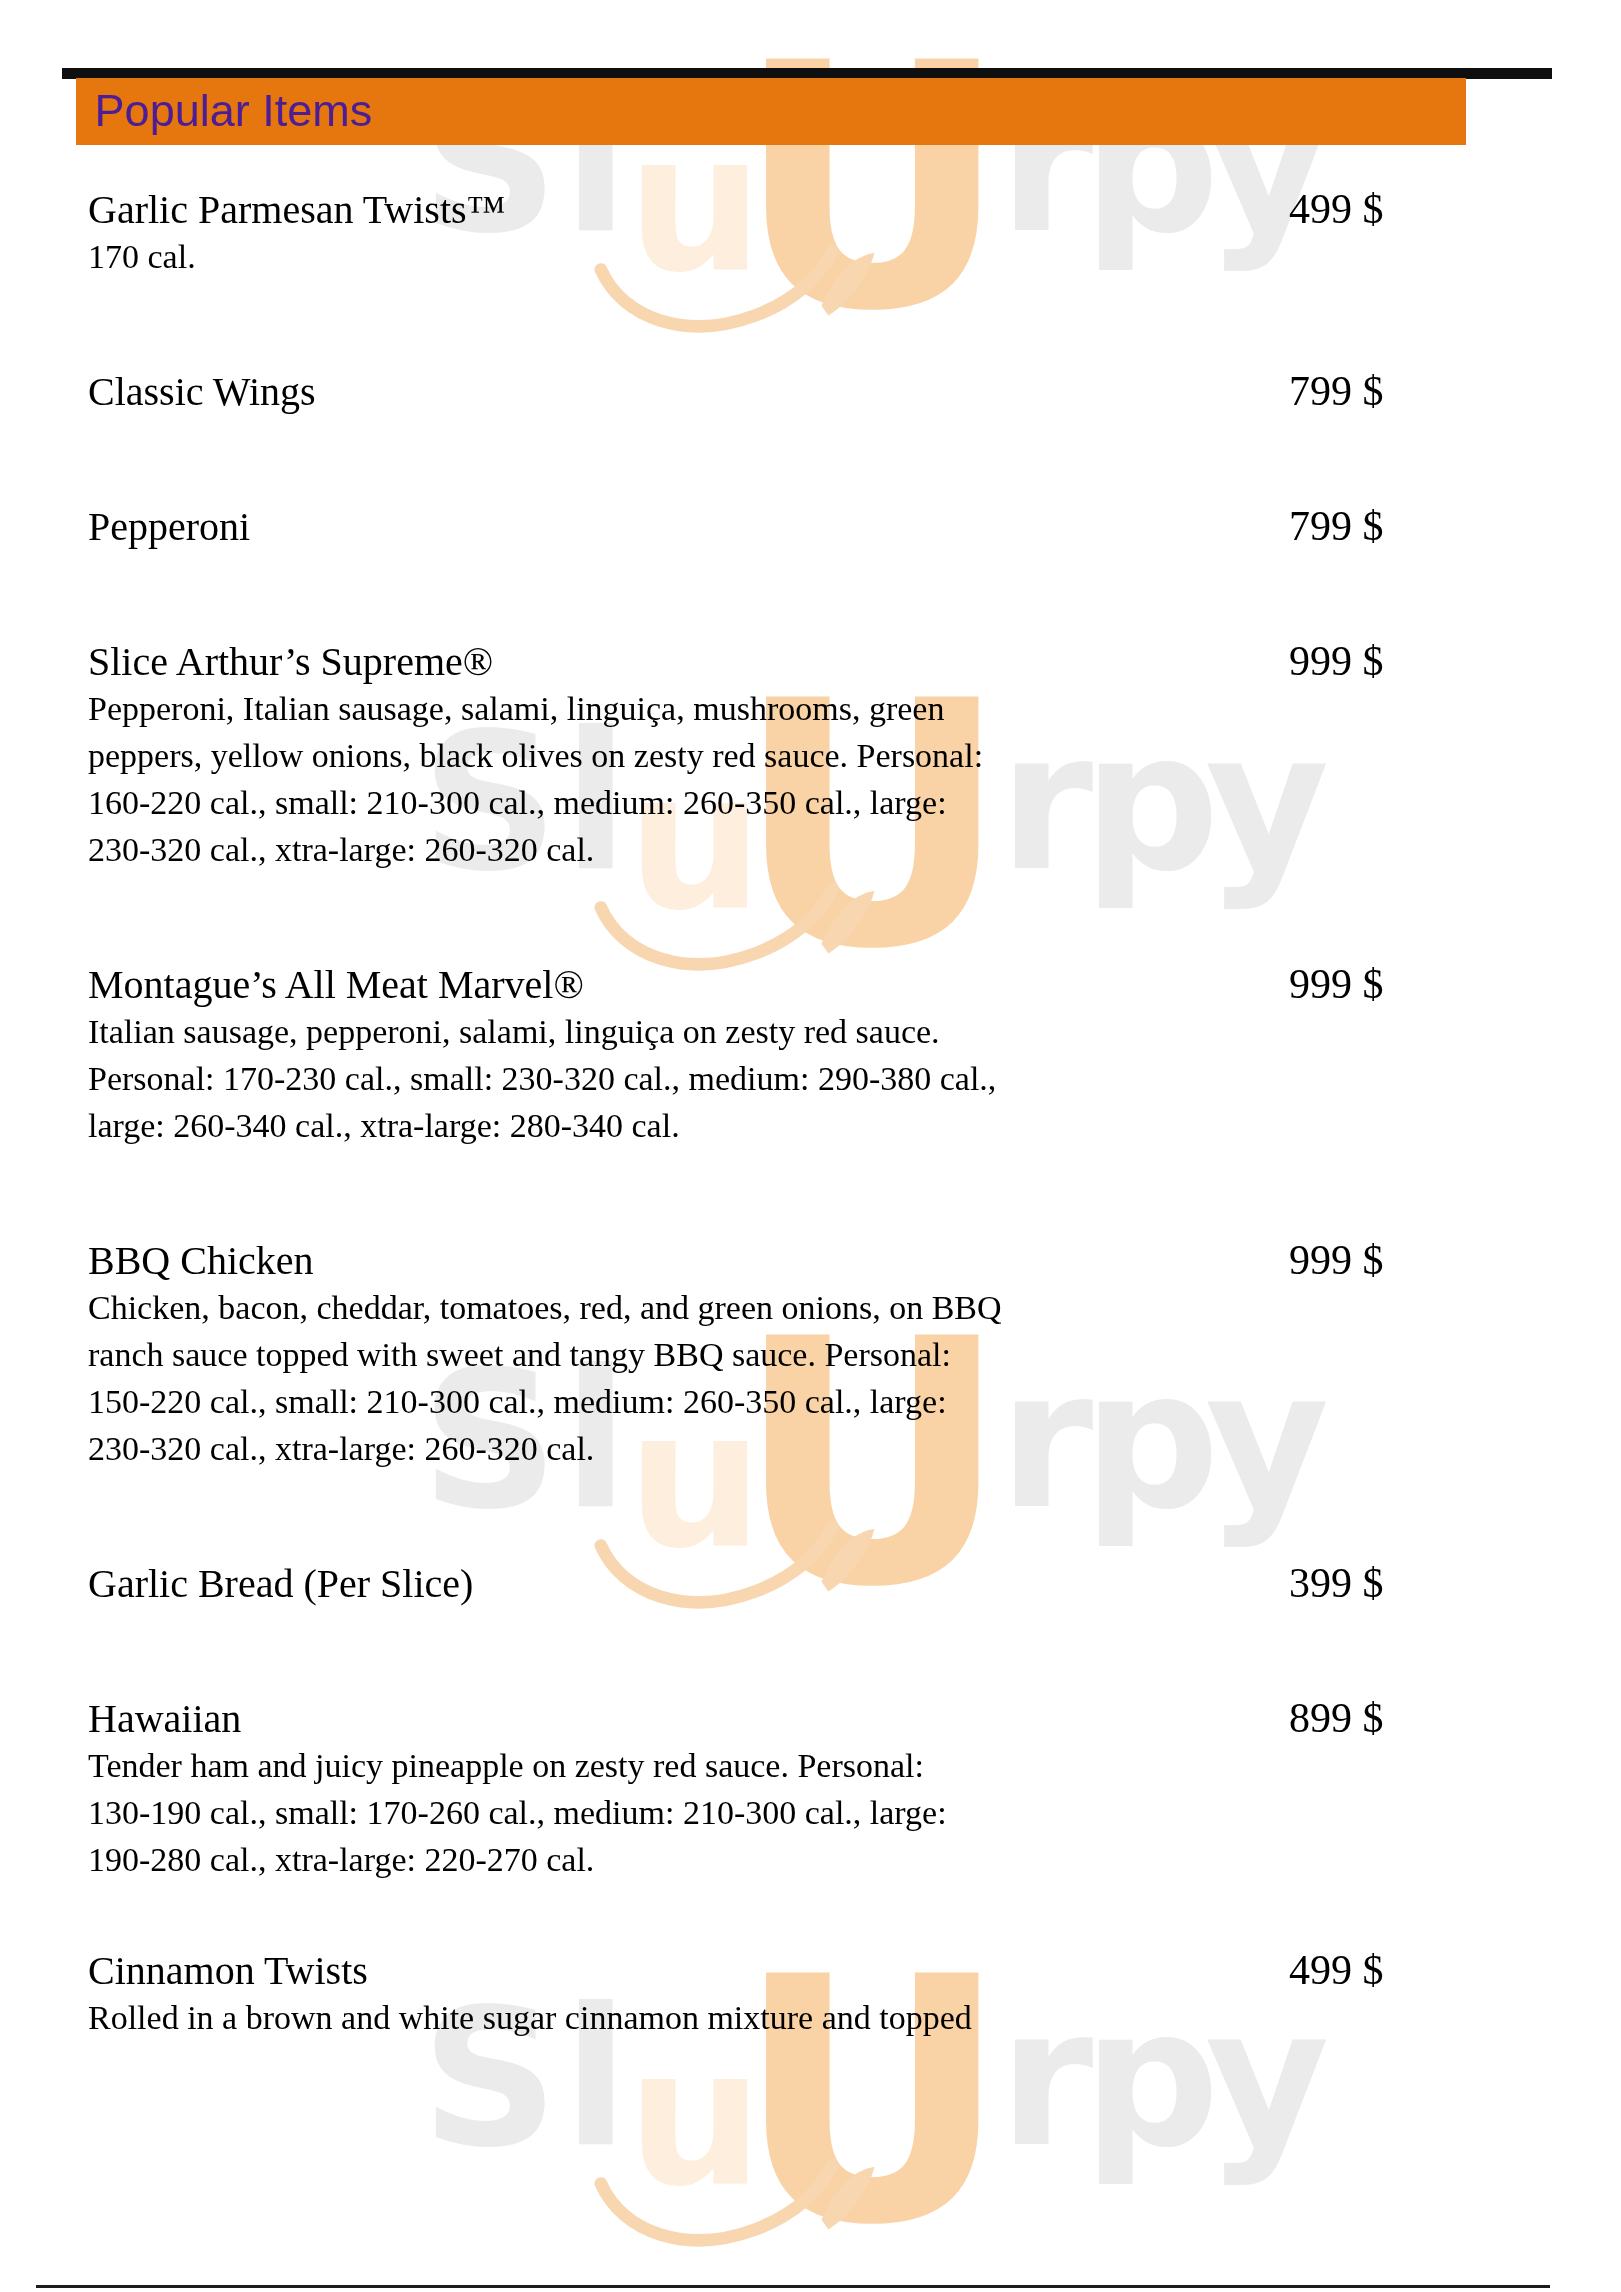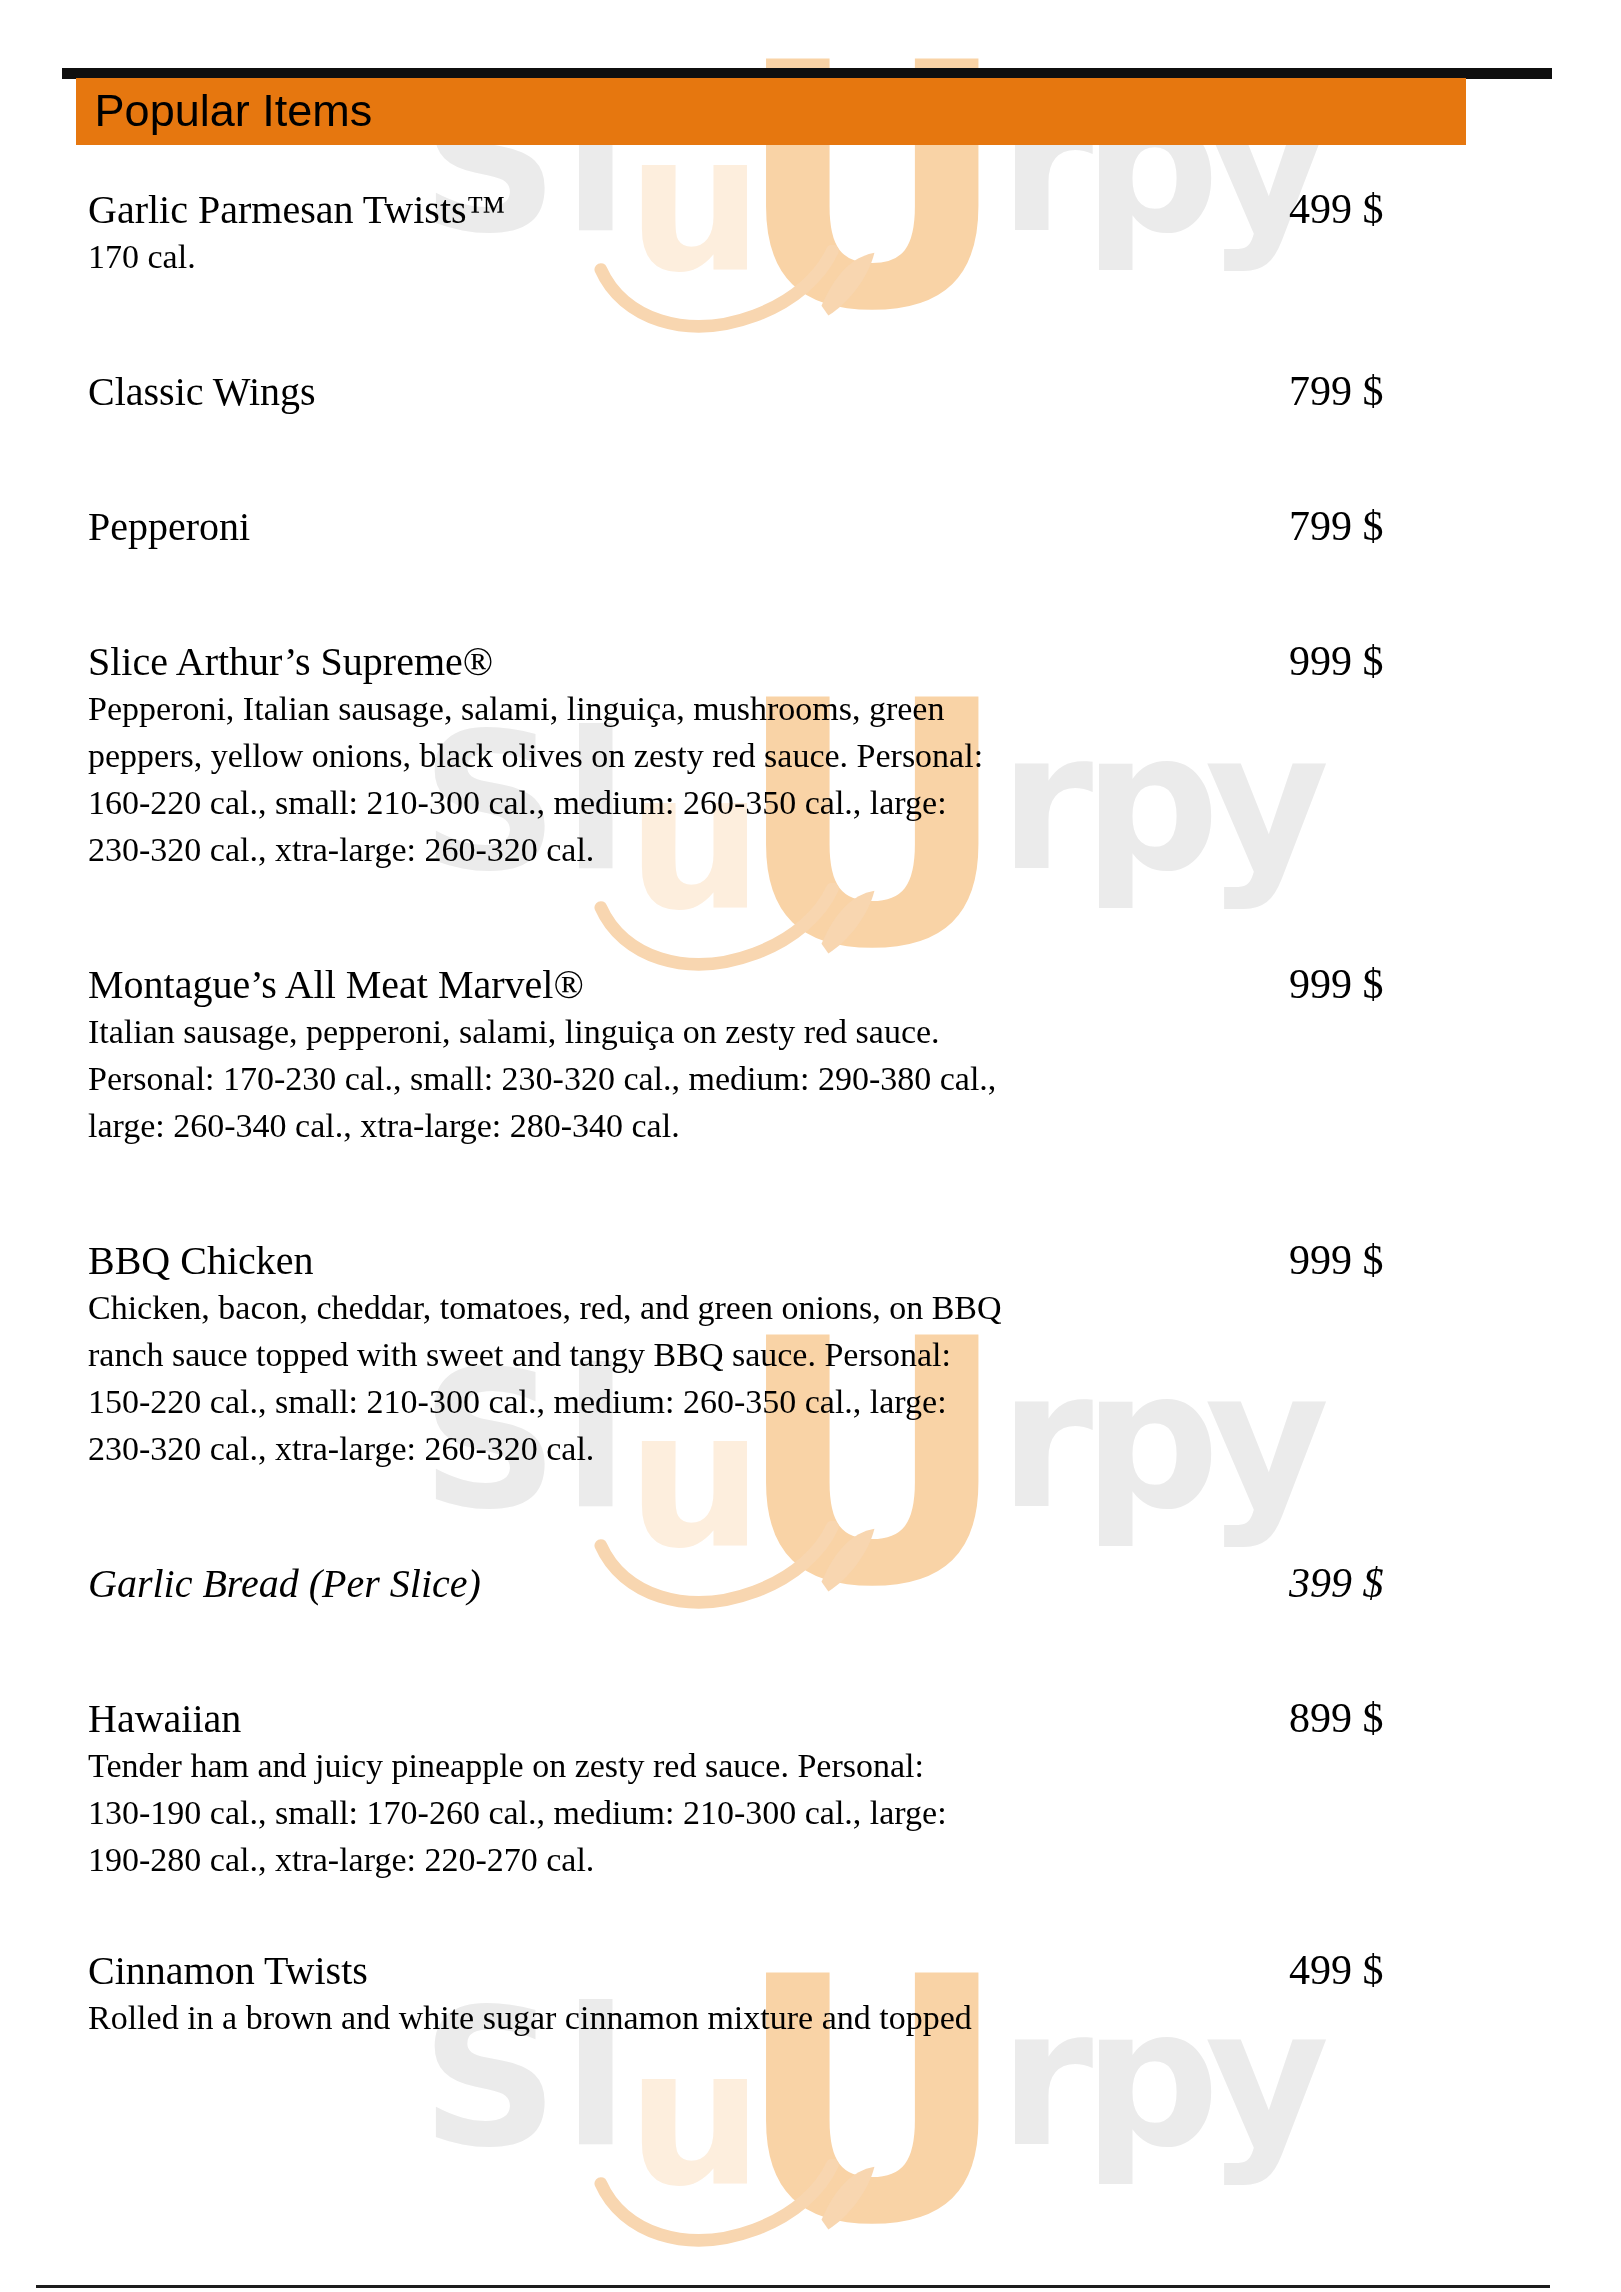--- a/index.html
+++ b/index.html
@@ -18,26 +18,26 @@
   .wl-p{left:662px;top:0;}
   .wl-y{left:784px;top:0;}
   .wm-tongue{position:absolute;left:172px;top:176px;}
   .wm-tongue .stroke{fill:none;stroke:#f8d6b0;stroke-width:13px;stroke-linecap:round;}
   .wm-tongue .fill{fill:#f8d6b0;}
 
   
   .top-rule{position:absolute;left:62px;top:68px;width:1490px;height:10.8px;background:#0f0f0f;}
   .header-bar{position:absolute;left:76px;top:78px;width:1390px;height:67px;background:#E6770F;}
   .header-title{display:block;padding-left:18.6px;font-family:"Liberation Sans",sans-serif;
-                font-size:45px;line-height:65px;color:#000000;}
+                font-size:45px;line-height:65px;color:#4c1d95;}
 
   
   #menu-list{position:absolute;left:88px;top:186px;width:1392px;}
   .item{position:relative;margin-bottom:88px;}
-  .item:nth-child(7){margin-top:59px;font-style:italic;}
+  .item:nth-child(7){margin-top:59px;}
   .item:nth-child(9){margin-top:-24.5px;}
   .iname{font-size:40px;line-height:47px;max-width:1176px;}
   .iprice{position:absolute;left:1201px;top:0;font-size:42px;line-height:47px;}
   .idesc{font-size:34px;line-height:47px;max-width:1215px;white-space:pre-line;}
   .idesc:empty{display:none;}
 
   
   .bottom-rule{position:absolute;left:36px;top:2285px;width:1514px;height:2.9px;background:#1c1c1c;}
 </style>
 </head>

